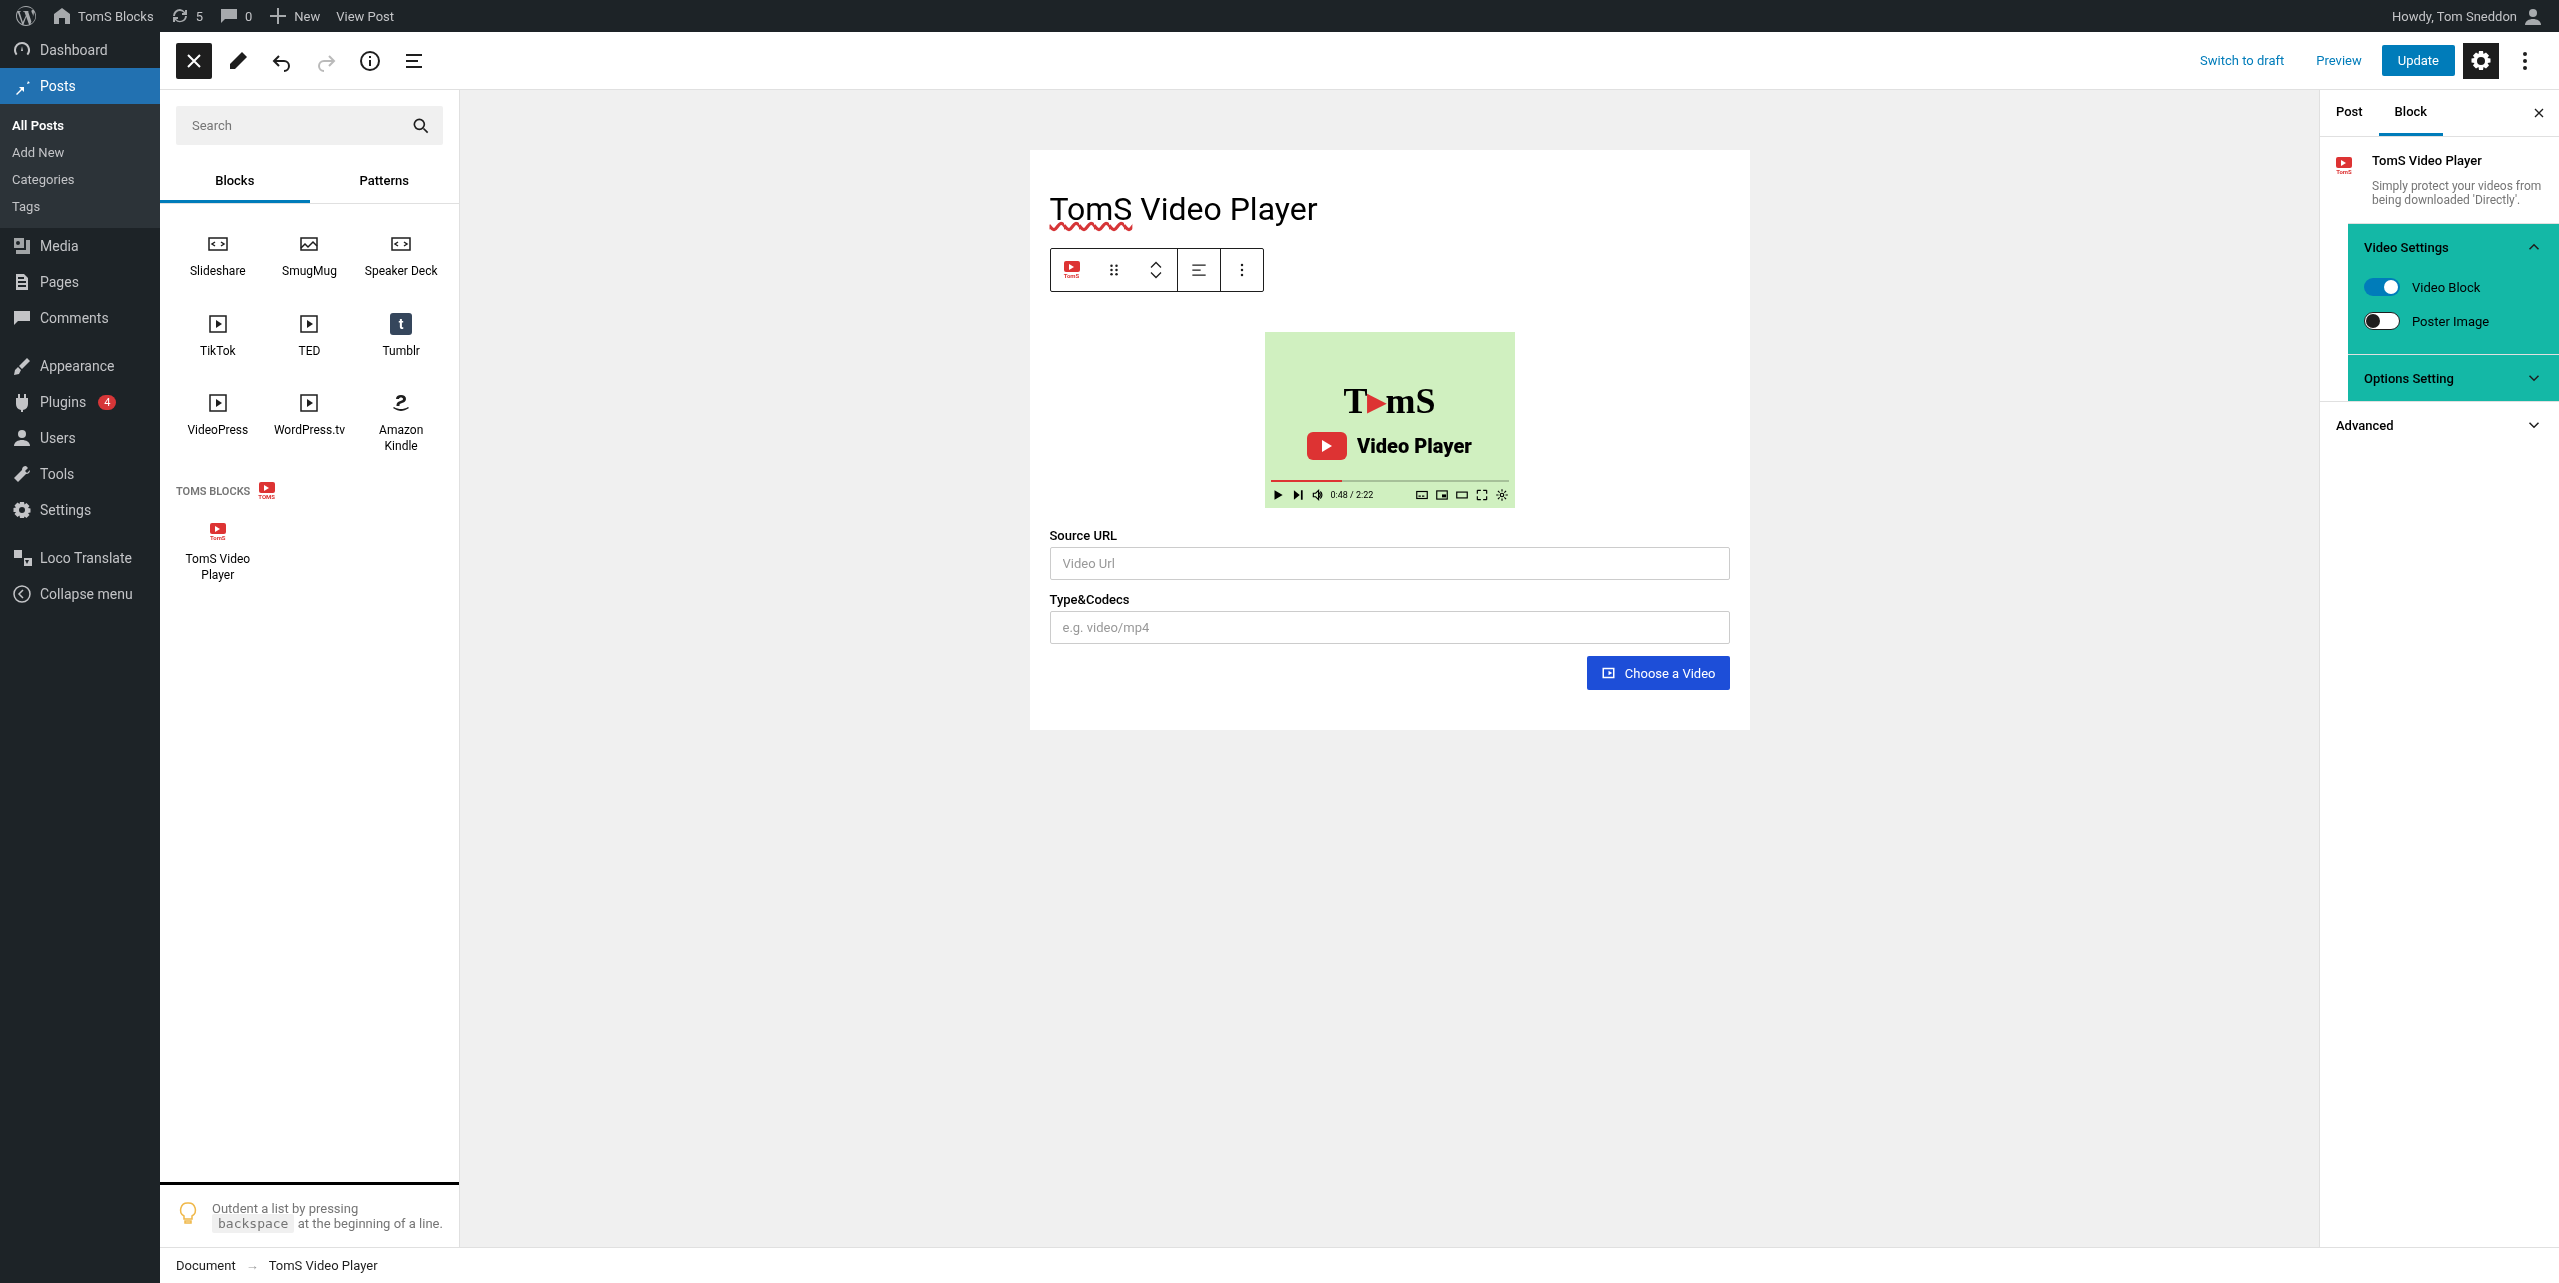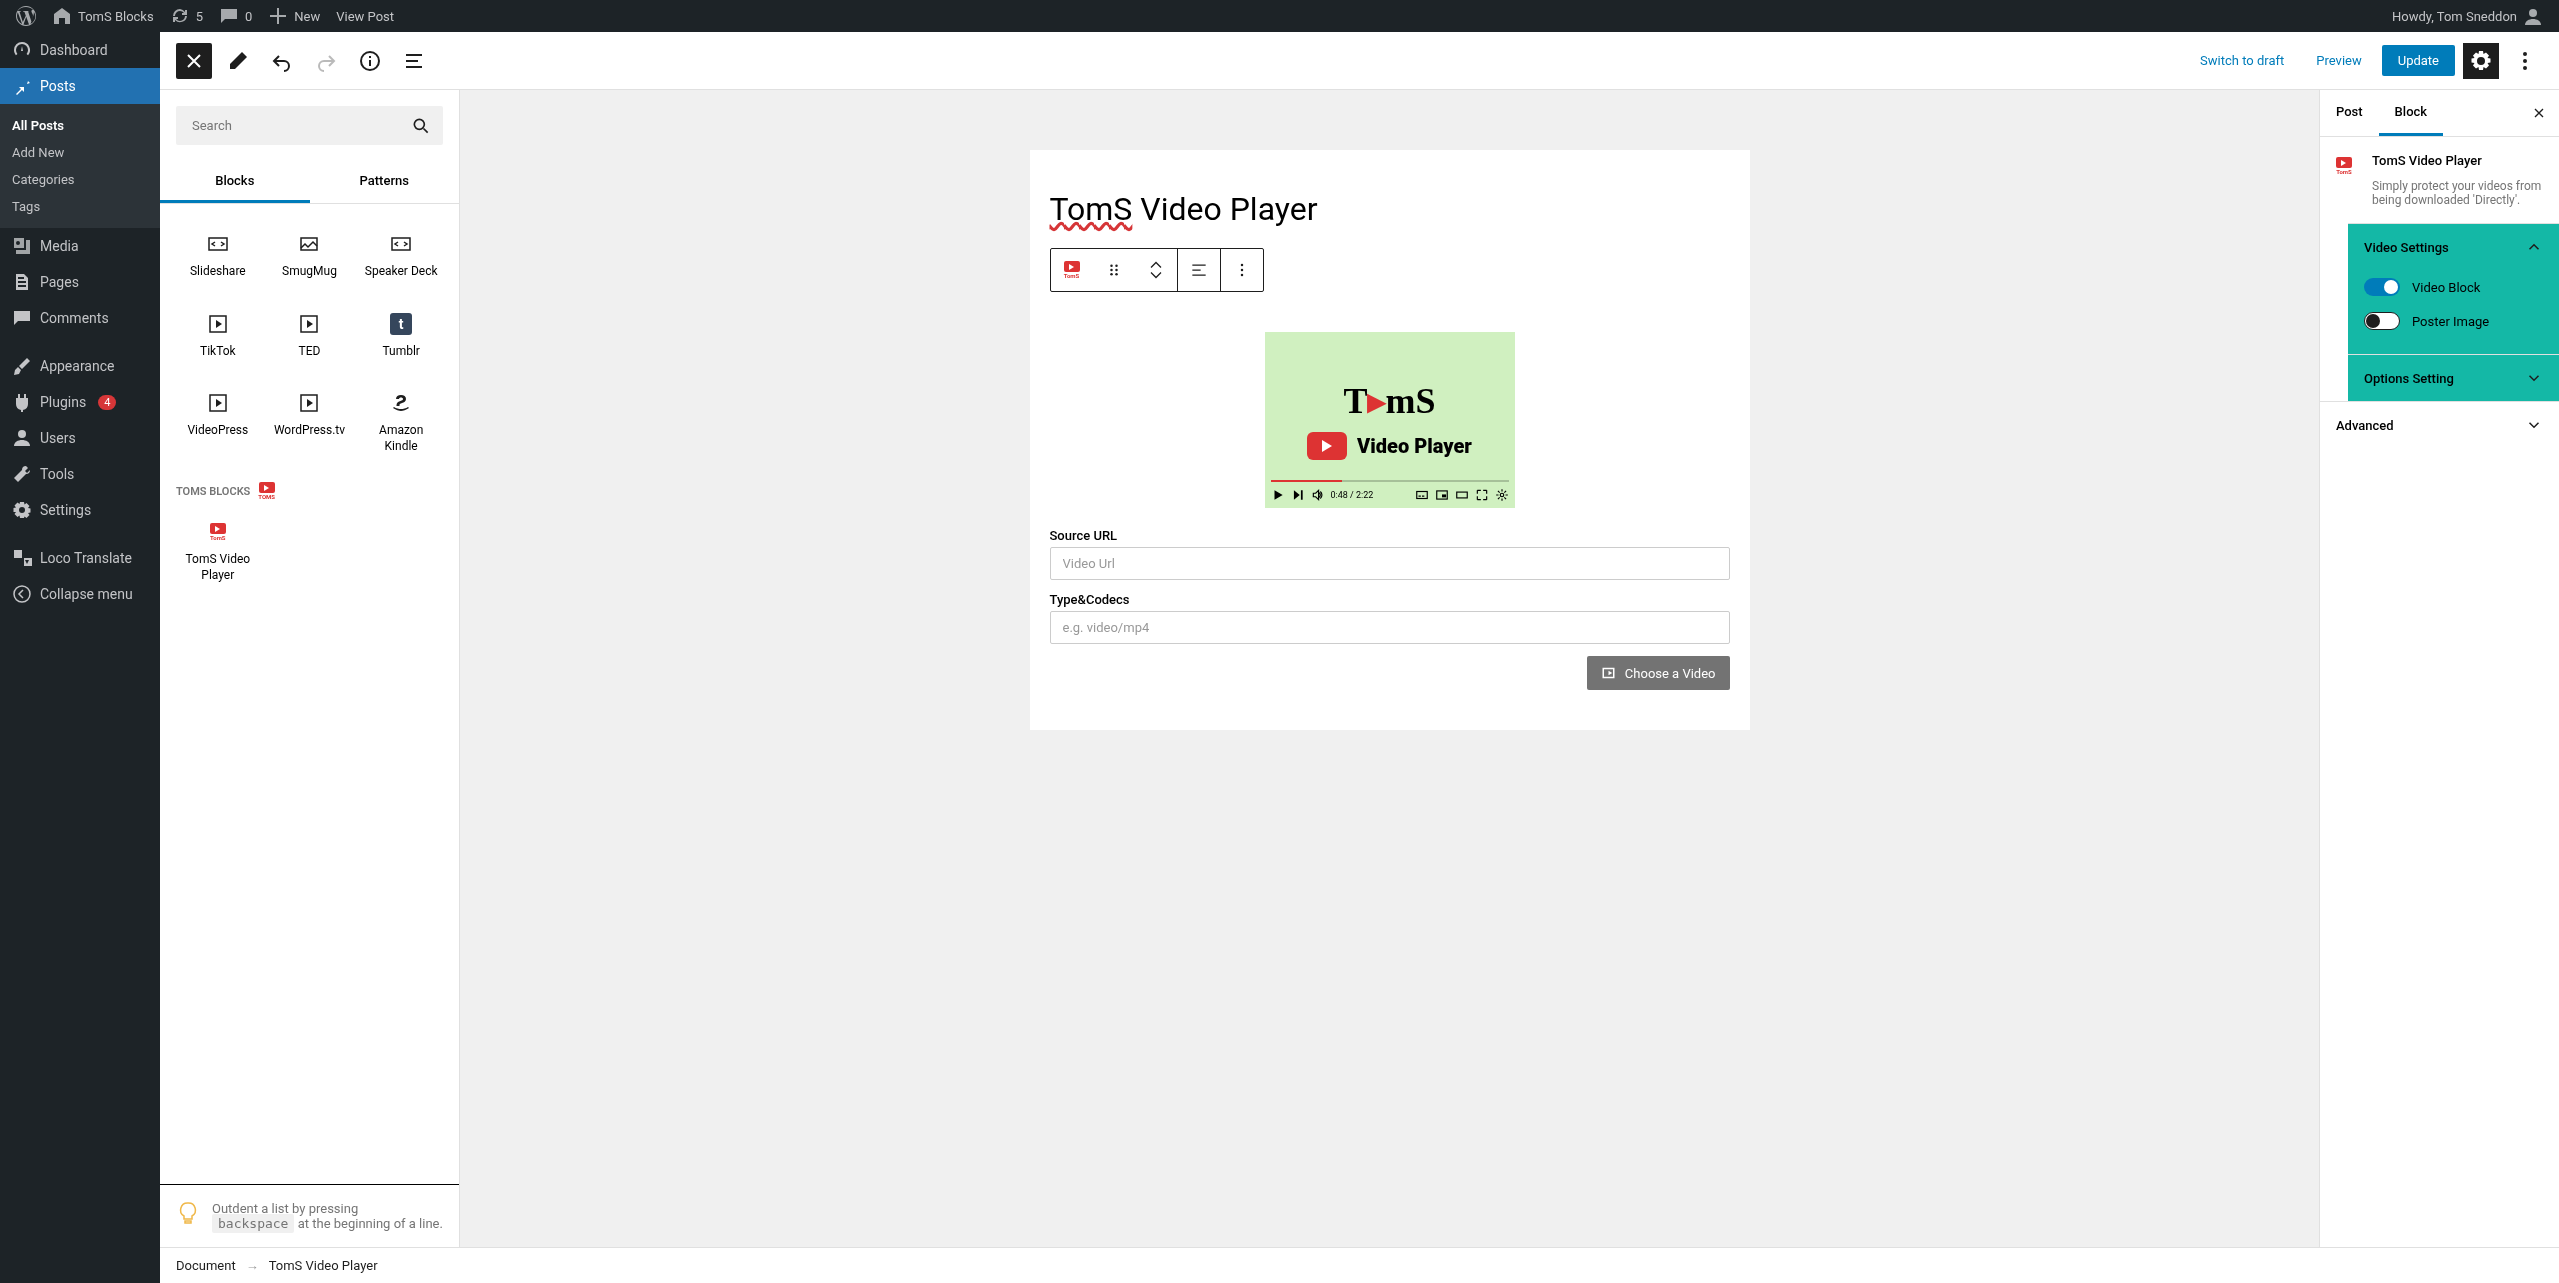--- a/index.html
+++ b/index.html
@@ -44,21 +44,21 @@
 .inserter-tabs { display: flex; border-bottom: 1px solid #e0e0e0; }
 .inserter-tab { flex: 1; padding: 12px; text-align: center; font-size: 13px; cursor: pointer; border-bottom: 3px solid transparent; font-weight: 500; }
 .inserter-tab.active { border-bottom-color: #007cba; }
 .inserter-content { flex: 1; overflow-y: auto; padding: 16px; }
 .block-grid { display: grid; grid-template-columns: repeat(3, 1fr); gap: 8px; }
 .block-item { display: flex; flex-direction: column; align-items: center; padding: 12px 4px; cursor: pointer; border-radius: 2px; }
 .block-item-icon { width: 24px; height: 24px; margin-bottom: 8px; display: flex; align-items: center; justify-content: center; }
 .block-item-icon svg { width: 24px; height: 24px; fill: #1e1e1e; }
 .block-item-label { font-size: 12px; text-align: center; line-height: 1.3; }
 .inserter-category { font-size: 11px; font-weight: 600; text-transform: uppercase; color: #757575; margin: 16px 0 8px; display: flex; align-items: center; gap: 8px; }
-.inserter-tip { border-top: 1px solid #000000; padding: 16px; display: flex; gap: 12px; font-size: 13px; color: #757575; }
+.inserter-tip { border-top: 3px solid #000000; padding: 16px; display: flex; gap: 12px; font-size: 13px; color: #757575; }
 .inserter-tip svg { width: 24px; height: 24px; fill: #f0b849; flex-shrink: 0; }
 .inserter-tip kbd { background: #f0f0f0; padding: 2px 6px; border-radius: 2px; font-family: monospace; }
 
 .canvas { flex: 1; overflow-y: auto; background: #f0f0f0; position: relative; }
 .canvas-inner { background: #fff; margin: 60px auto 0; max-width: 720px; padding: 40px 0 40px; }
 .post-title { font-size: 32px; font-weight: 400; padding: 0 20px; margin-bottom: 20px; }
 .post-title .underline { text-decoration: underline; text-decoration-color: #d63638; text-decoration-style: wavy; }
 .block-toolbar { display: inline-flex; border: 1px solid #1e1e1e; border-radius: 2px; margin-left: 20px; margin-bottom: 20px; background: #fff; }
 .block-toolbar-group { display: flex; border-right: 1px solid #1e1e1e; }
 .block-toolbar-group:last-child { border-right: none; }
@@ -72,21 +72,21 @@
 .video-label { font-size: 20px; font-weight: 900; margin-top: 10px; display: flex; align-items: center; }
 .video-controls { position: absolute; bottom: 6px; left: 6px; right: 6px; display: flex; align-items: center; gap: 6px; font-size: 10px; }
 .video-controls svg { width: 14px; height: 14px; fill: #000; }
 .video-progress { position: absolute; bottom: 26px; left: 6px; right: 6px; height: 2px; background: rgba(0,0,0,0.2); }
 .video-progress::before { content: ''; position: absolute; left: 0; top: 0; bottom: 0; width: 30%; background: #d33; }
 
 .form-section { padding: 0 20px; }
 .form-label { font-size: 13px; font-weight: 500; display: block; margin: 12px 0 4px; }
 .form-input { width: 100%; padding: 8px 12px; border: 1px solid #ccc; border-radius: 2px; font-size: 13px; background: #fff; }
 .form-input::placeholder { color: #999; }
-.form-btn { float: right; margin-top: 12px; background: #737373; color: #fff; border: none; padding: 8px 14px; font-size: 13px; cursor: pointer; border-radius: 2px; display: flex; align-items: center; gap: 6px; }
+.form-btn { float: right; margin-top: 12px; background: #1d4ed8; color: #fff; border: none; padding: 8px 14px; font-size: 13px; cursor: pointer; border-radius: 2px; display: flex; align-items: center; gap: 6px; }
 .form-btn svg { width: 18px; height: 18px; fill: #fff; }
 
 .breadcrumb { height: 36px; border-top: 1px solid #e0e0e0; padding: 0 16px; display: flex; align-items: center; font-size: 13px; color: #1e1e1e; gap: 10px; background: #fff; }
 .breadcrumb-sep { color: #999; }
 
 .inspector { width: 240px; border-left: 1px solid #e0e0e0; display: flex; flex-direction: column; overflow-y: auto; }
 .inspector-tabs { display: flex; border-bottom: 1px solid #e0e0e0; align-items: center; }
 .inspector-tab { padding: 14px 16px; font-size: 13px; cursor: pointer; border-bottom: 3px solid transparent; font-weight: 500; }
 .inspector-tab.active { border-bottom-color: #007cba; }
 .inspector-close { margin-left: auto; width: 40px; height: 40px; display: flex; align-items: center; justify-content: center; cursor: pointer; }

